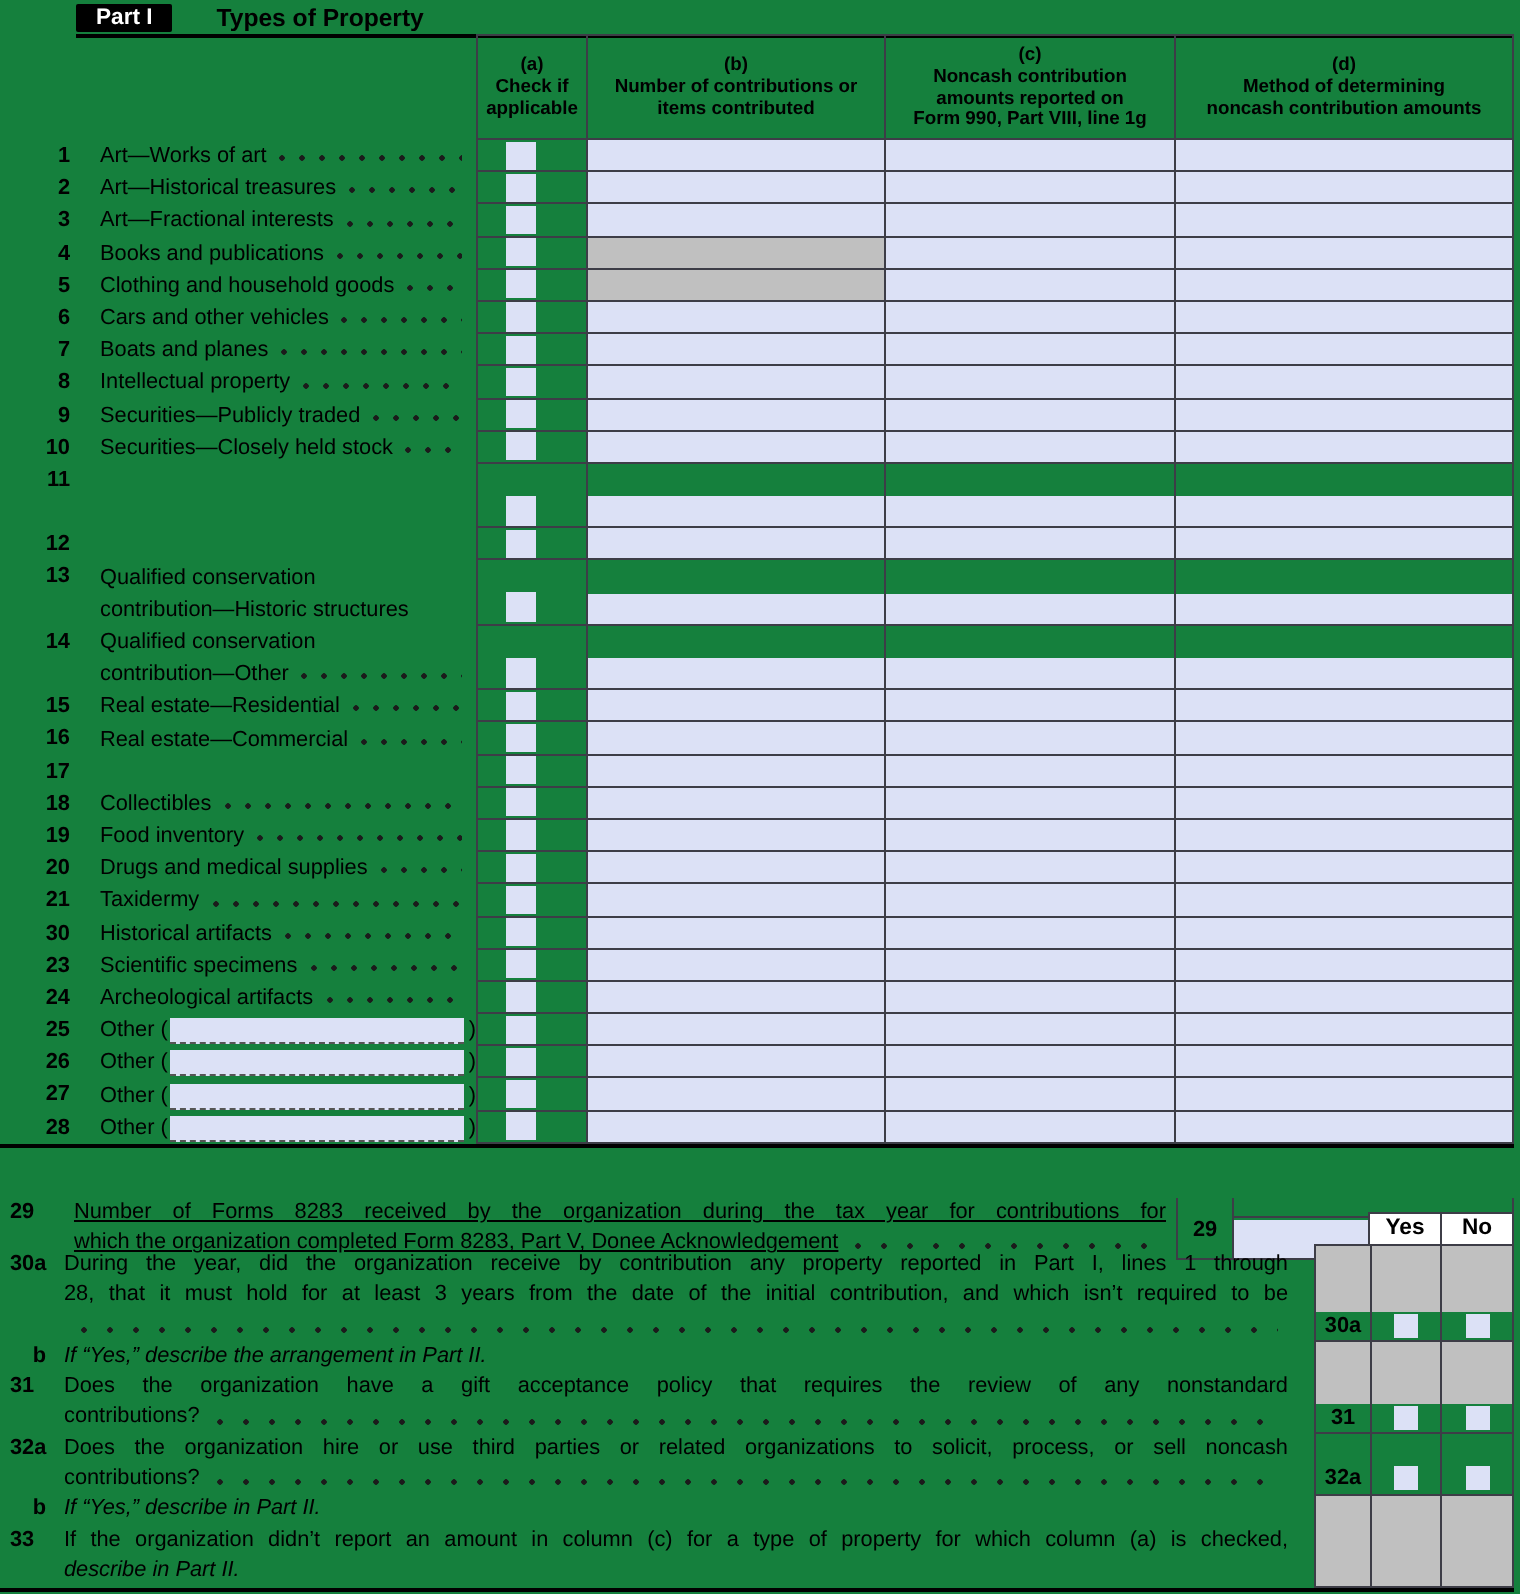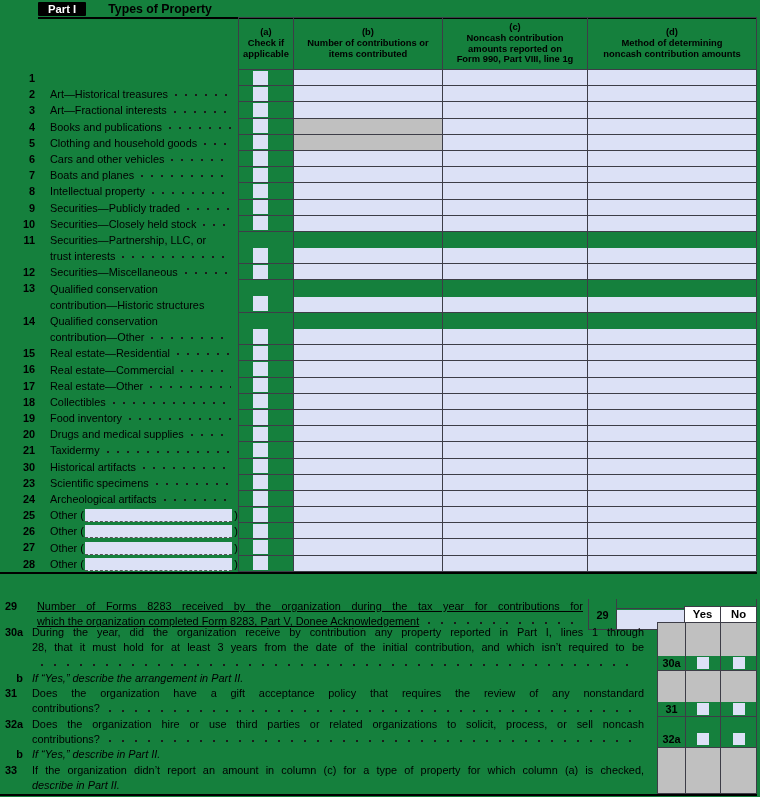--- a/index.html
+++ b/index.html
@@ -113,20 +113,23 @@
 Form 990, Part VIII, line 1g</div>
     <div class="th cd">(d)
 Method of determining
 noncash contribution amounts</div>
   </div>
 
   <div class="rows">
       <div class="prow">
         <div class="cl">
           <span class="rnum">1</span>
+          <div class="rtext">
+            <div class="lline"><span>Art—Works of art</span><span class="leader"></span></div>
+          </div>
         </div>
         <div class="celltd cwa">
           <span class="chk"></span>
         </div>
         <div class="celltd cwb">
           <span class="fill"></span>
         </div>
         <div class="celltd cwc">
           <span class="fill"></span>
         </div>
@@ -310,44 +313,37 @@
         <div class="celltd cwc">
           <span class="fill"></span>
         </div>
         <div class="celltd cwd">
           <span class="fill"></span>
         </div>
       </div>
       <div class="prow two">
         <div class="cl">
           <span class="rnum">11</span>
-          <div class="rtext">
-            <div class="lline"><span>Securities—Partnership, LLC, or</span></div>
-            <div class="lline"><span>trust interests</span><span class="leader"></span></div>
-          </div>
         </div>
         <div class="celltd cwa">
           <span class="chk"></span>
         </div>
         <div class="celltd cwb">
           <span class="fill"></span>
         </div>
         <div class="celltd cwc">
           <span class="fill"></span>
         </div>
         <div class="celltd cwd">
           <span class="fill"></span>
         </div>
       </div>
       <div class="prow">
         <div class="cl">
           <span class="rnum">12</span>
-          <div class="rtext">
-            <div class="lline"><span>Securities—Miscellaneous</span><span class="leader"></span></div>
-          </div>
         </div>
         <div class="celltd cwa">
           <span class="chk"></span>
         </div>
         <div class="celltd cwb">
           <span class="fill"></span>
         </div>
         <div class="celltd cwc">
           <span class="fill"></span>
         </div>
@@ -433,23 +429,20 @@
         <div class="celltd cwc">
           <span class="fill"></span>
         </div>
         <div class="celltd cwd">
           <span class="fill"></span>
         </div>
       </div>
       <div class="prow">
         <div class="cl">
           <span class="rnum">17</span>
-          <div class="rtext">
-            <div class="lline"><span>Real estate—Other</span><span class="leader"></span></div>
-          </div>
         </div>
         <div class="celltd cwa">
           <span class="chk"></span>
         </div>
         <div class="celltd cwb">
           <span class="fill"></span>
         </div>
         <div class="celltd cwc">
           <span class="fill"></span>
         </div>

